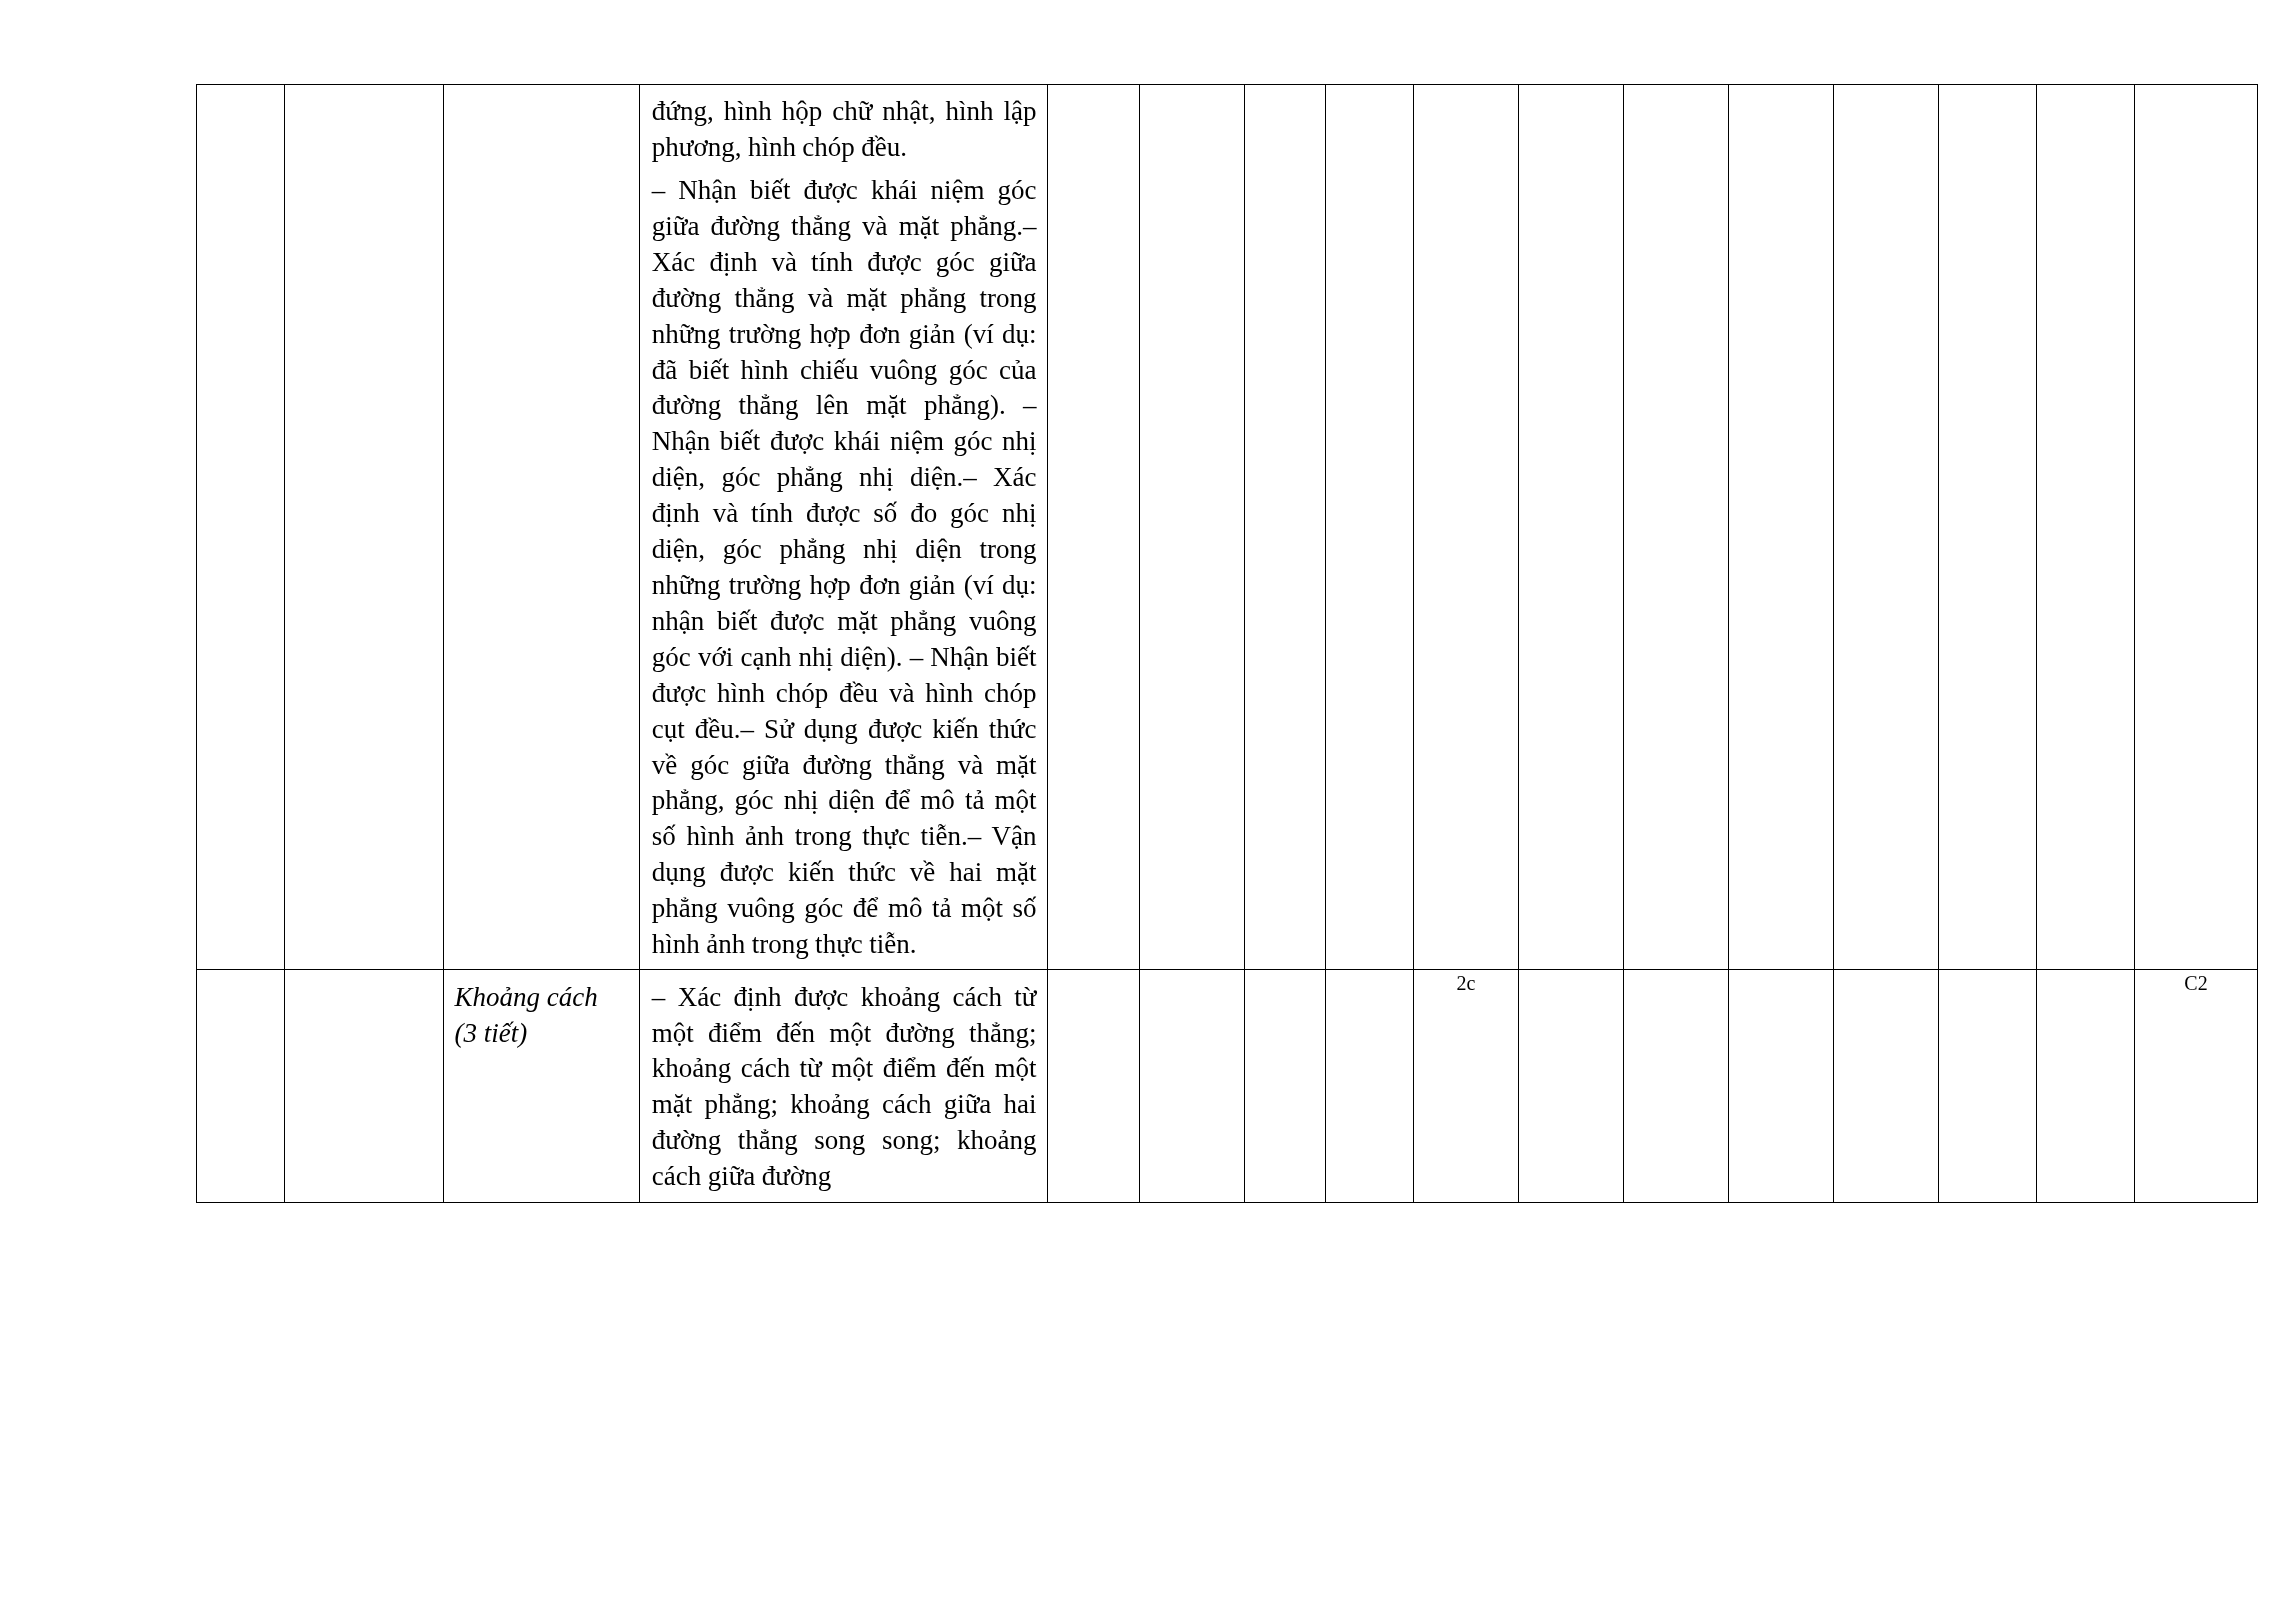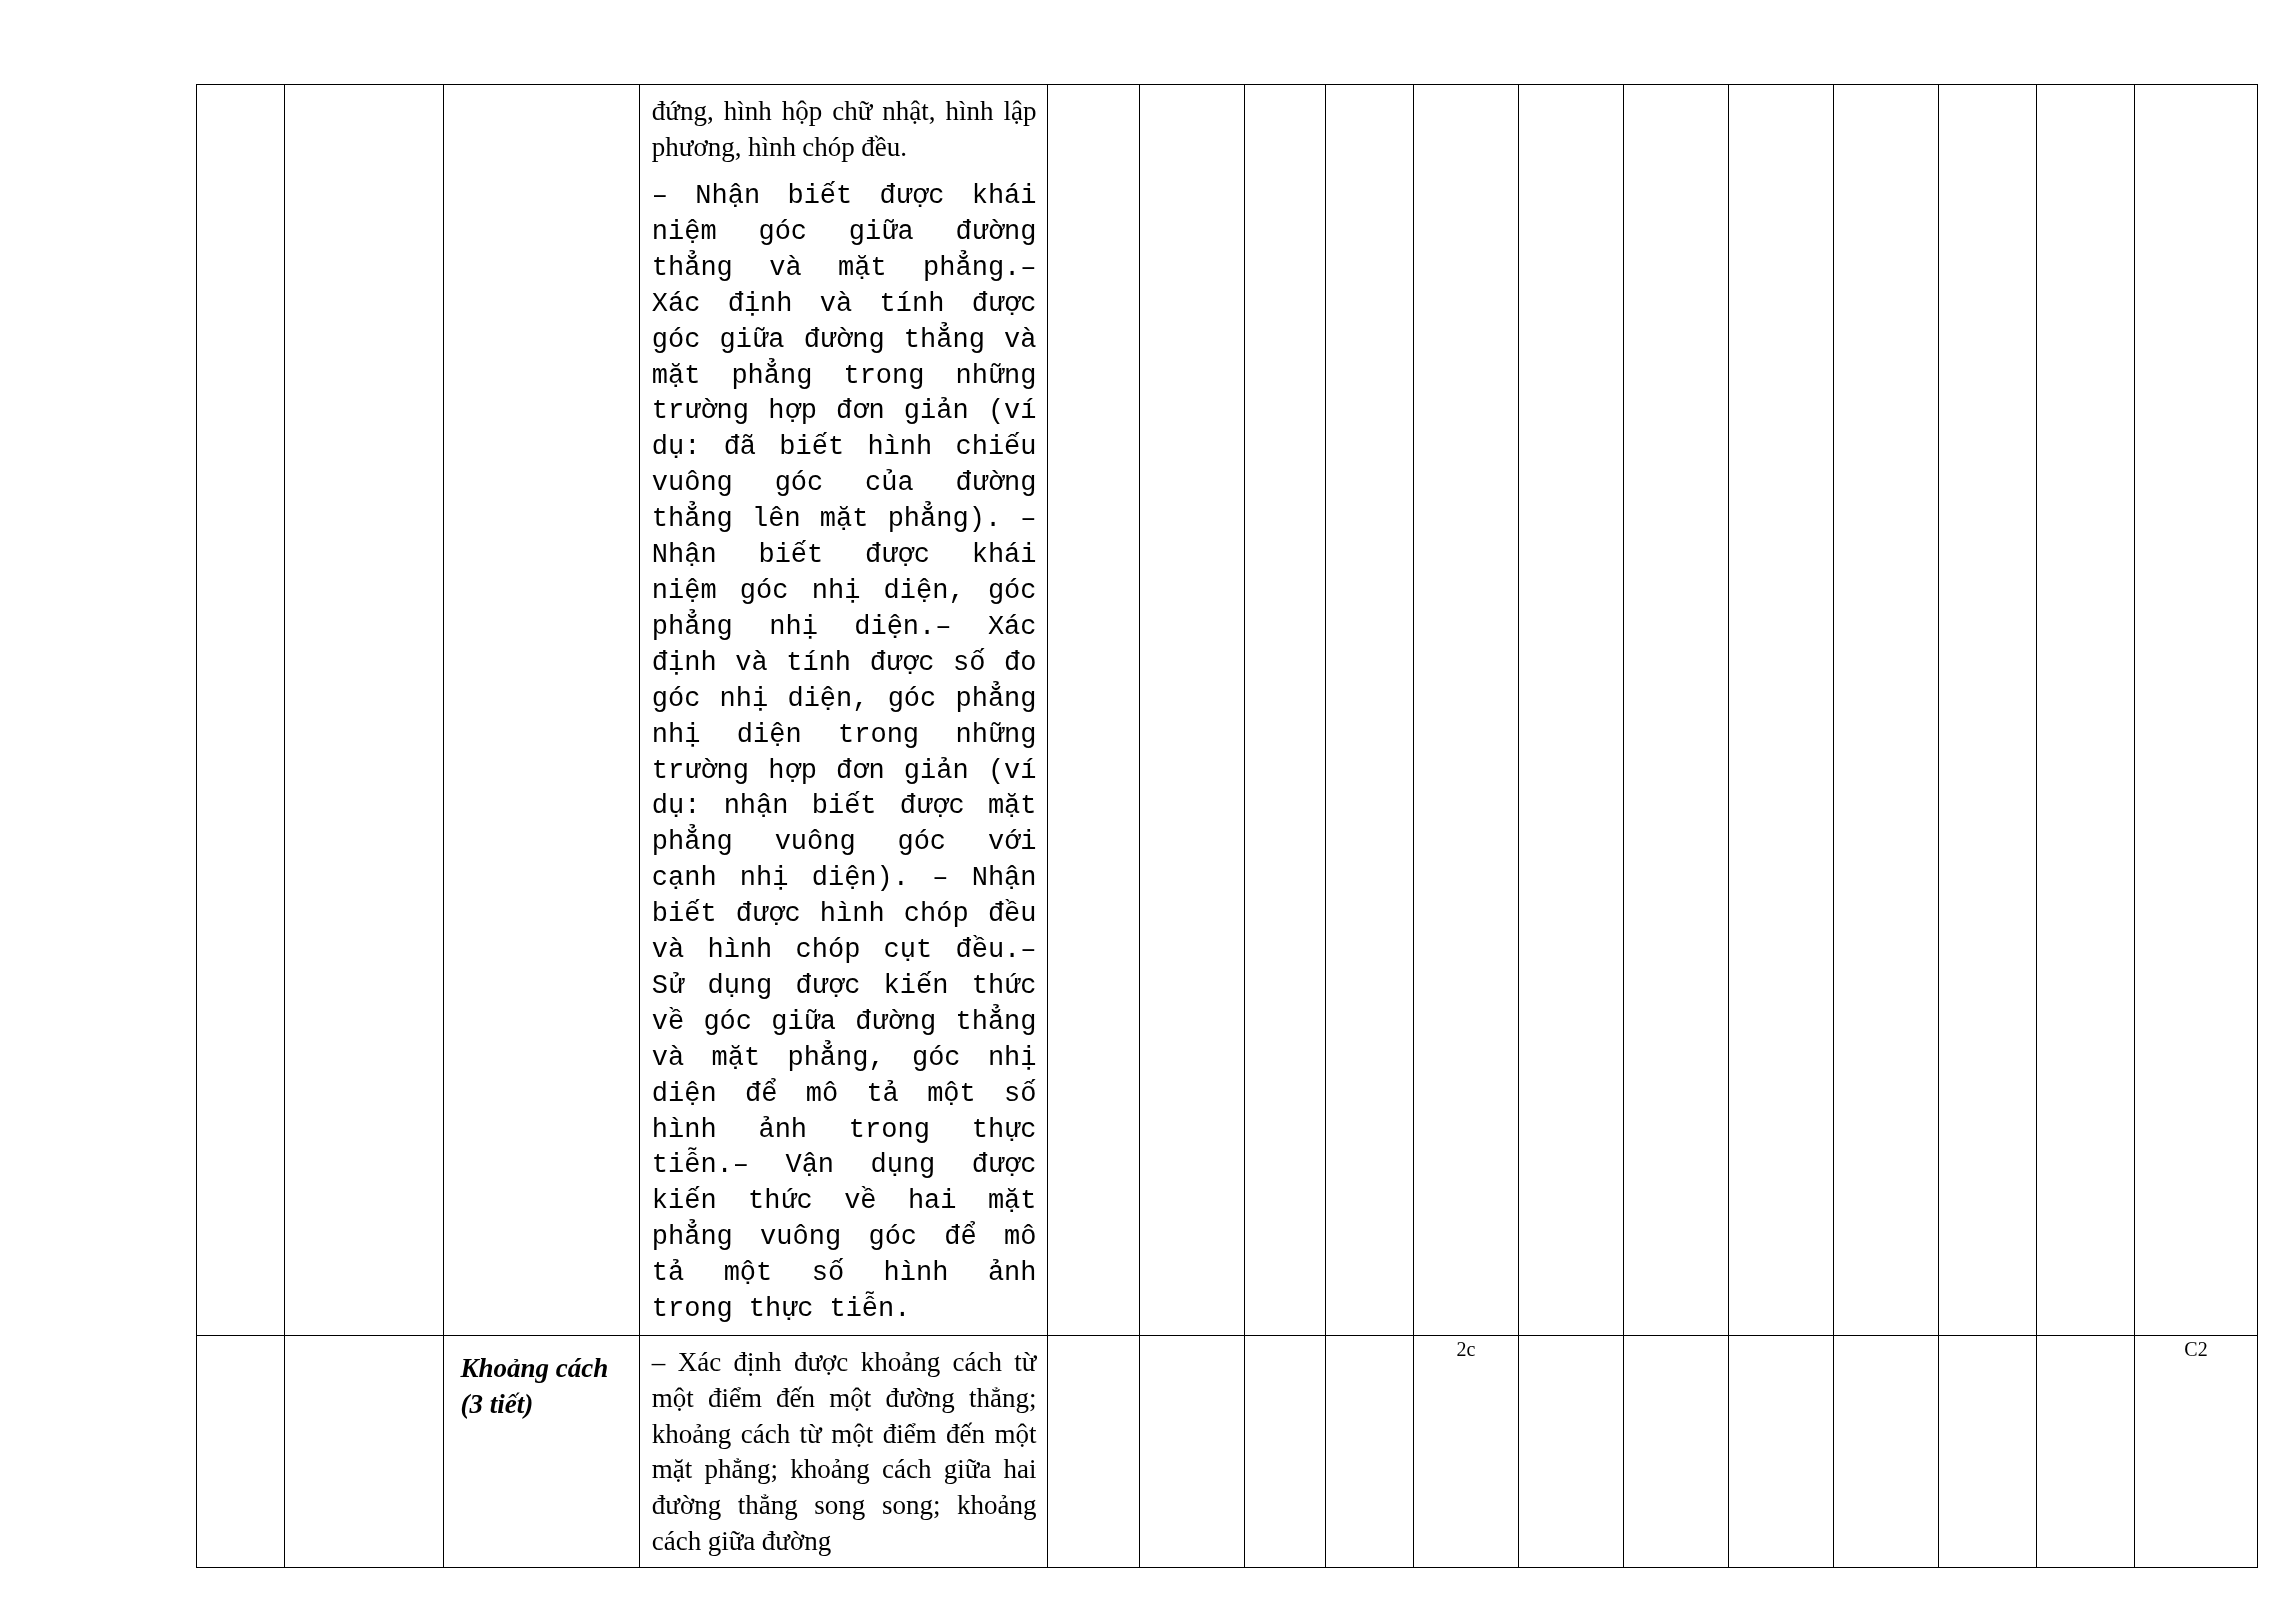--- a/index.html
+++ b/index.html
@@ -61,31 +61,30 @@
     padding: 9.2px 10.5px 6.5px 11.8px;
     text-align: justify;
     text-justify: inter-word;
     word-spacing: -0.3px;
   }
   .cell-text p {
     margin: 0 0 0 0;
     text-indent: 0;
   }
   .cell-text p + p {
-    margin-top: 13px;
-    font-family: Liberation Mono, monospace;
+    margin-top: 7px;
   }
   .topic {
     font-style: italic;
     font-size: 27px;
     line-height: 1.33;
     padding: 9.2px 6.5px 6.5px 10.5px;
     text-align: left;
   }
-  .topic p { margin: 6px; font-weight: bold; }
+  .topic p { margin: 0; }
   .centered {
     text-align: center;
     vertical-align: middle;
     font-size: 20px;
     line-height: 1.3;
   }
   td.mid {
     vertical-align: middle;
   }
   .empty { padding: 0; }

